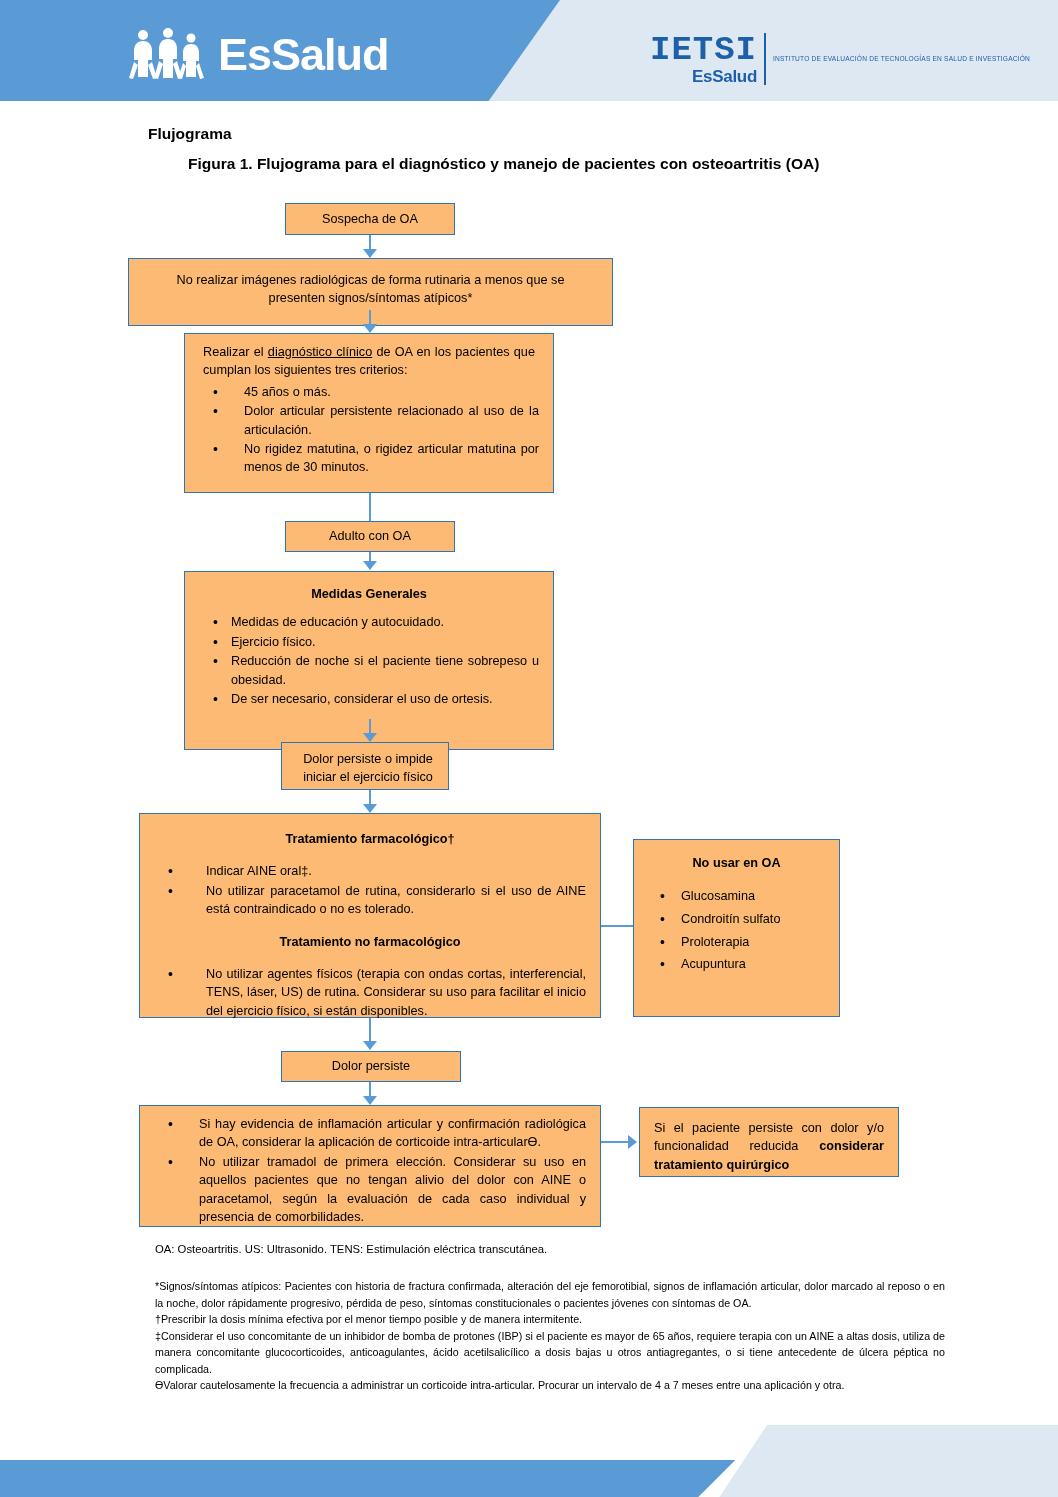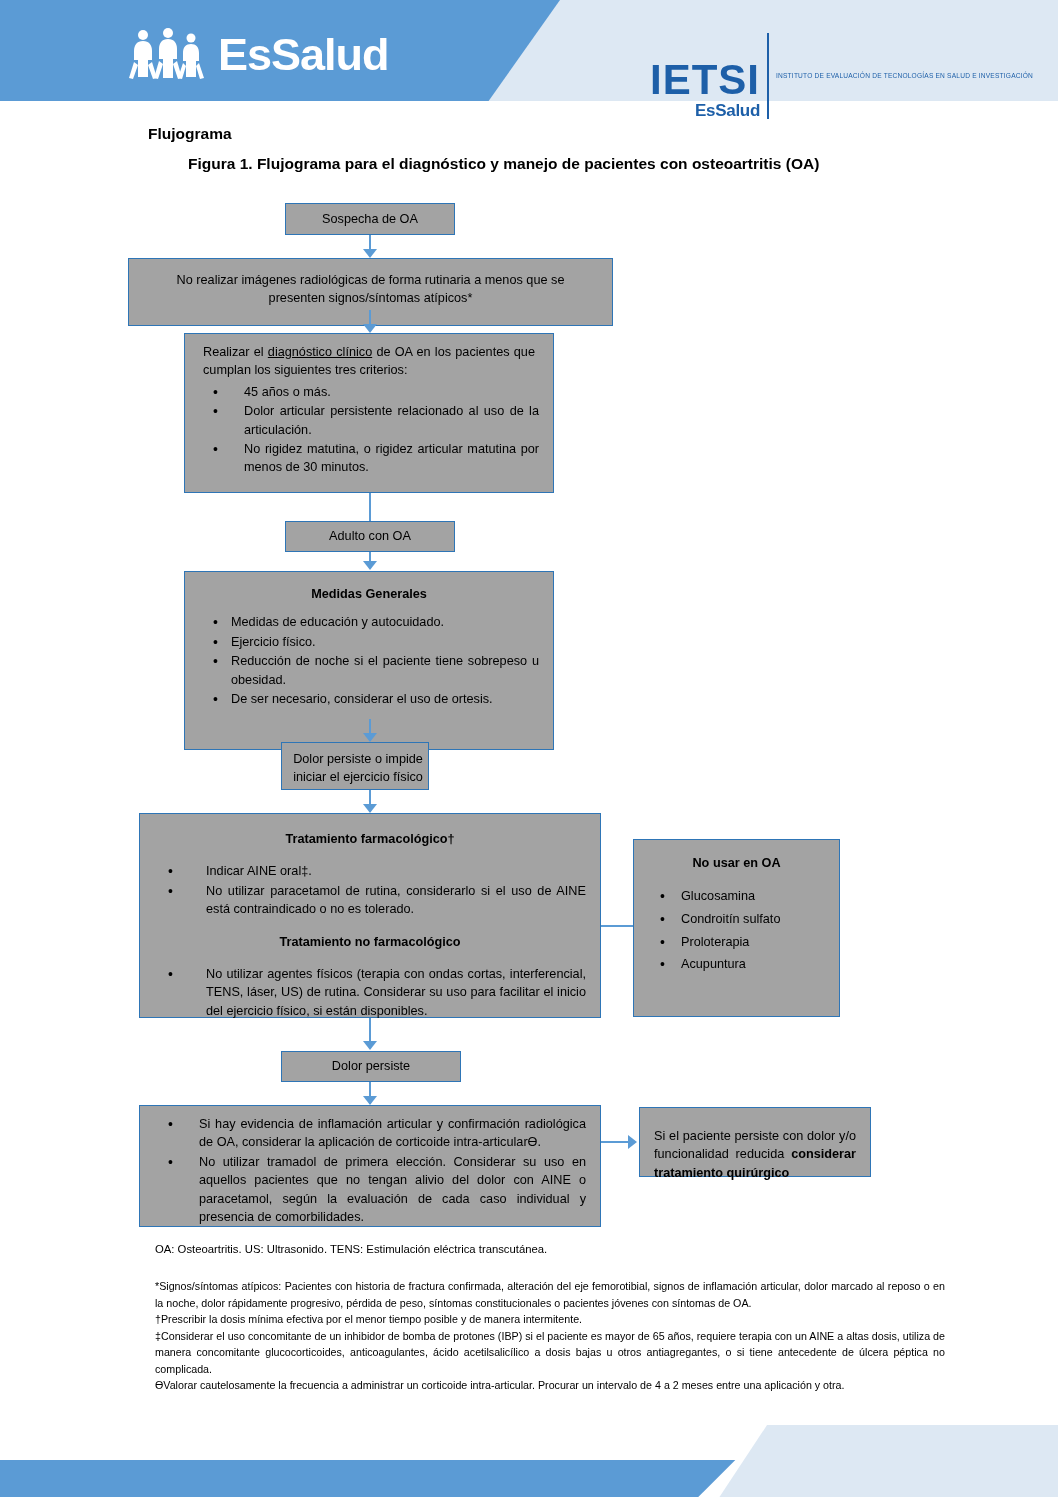--- a/index.html
+++ b/index.html
@@ -65,25 +65,24 @@
     display: flex;
     align-items: center;
     color: #1d5fa8;
   }
   .ietsi-left {
     text-align: right;
     padding-right: 7px;
     line-height: 1;
   }
   .ietsi-main {
-    font-size: 42px;
+    font-size: 34px;
     font-weight: bold;
     letter-spacing: 1px;
-    font-family: Liberation Sans, sans-serif;
-    margin-top: 26px;
+    font-family: Liberation Mono, monospace;
   }
   .ietsi-sub {
     font-size: 17px;
     font-weight: bold;
     margin-top: 1px;
     letter-spacing: -0.3px;
   }
   .ietsi-divider {
     width: 2px;
     align-self: stretch;
@@ -111,21 +110,21 @@
     left: 188px; top: 52px;
     font-size: 15.5px;
     font-weight: bold;
   }
 
   
   .box {
     position: absolute;
     box-sizing: border-box;
     border: 1.4px solid #2e75b6;
-    background: #a3a3a3;
+    background: #fdba74;
     font-size: 12.7px;
     line-height: 1.45;
   }
   .box.center { text-align: center; }
   .box.pad { padding: 9px 14px 10px 14px; }
   .box-title {
     text-align: center;
     font-weight: bold;
     font-size: 12.7px;
     margin: 4px 0 10px 0;
@@ -296,21 +295,21 @@
     <ul class="blist near">
       <li>Medidas de educación y autocuidado.</li>
       <li>Ejercicio físico.</li>
       <li>Reducción de noche si el paciente tiene sobrepeso u obesidad.</li>
       <li>De ser necesario, considerar el uso de ortesis.</li>
     </ul>
   </div>
   <div class="vline" style="left:369px; top:616px; height:22px;"></div>
   <div class="arrow-down" style="left:363px; top:630px;"></div>
 
-  <div class="box center" style="left:281px; top:639px; width:148px; height:48px; padding:7px 4px 0 10px;">
+  <div class="box center" style="left:281px; top:639px; width:168px; height:48px; padding:7px 4px 0 10px;">
     <span>Dolor persiste o impide iniciar el ejercicio físico</span>
   </div>
   <div class="vline" style="left:369px; top:687px; height:22px;"></div>
   <div class="arrow-down" style="left:363px; top:701px;"></div>
 
   <div class="box" style="left:139px; top:710px; width:462px; height:205px; padding:10px 14px 0 14px;">
     <div class="box-title" style="margin:6px 0 14px 0;">Tratamiento farmacológico†</div>
     <ul class="blist">
       <li style="padding-left:52px;">Indicar AINE oral‡.</li>
       <li style="padding-left:52px;">No utilizar paracetamol de rutina, considerarlo si el uso de AINE está contraindicado o no es tolerado.</li>
@@ -345,28 +344,28 @@
   <div class="box" style="left:139px; top:1002px; width:462px; height:122px; padding:9px 14px 0 14px;">
     <ul class="blist">
       <li style="padding-left:45px;">Si hay evidencia de inflamación articular y confirmación radiológica de OA, considerar la aplicación de corticoide intra-articularƟ.</li>
       <li style="padding-left:45px;">No utilizar tramadol de primera elección. Considerar su uso en aquellos pacientes que no tengan alivio del dolor con AINE o paracetamol, según la evaluación de cada caso individual y presencia de comorbilidades.</li>
     </ul>
   </div>
 
   <div class="hline" style="left:601px; top:1038px; width:31px;"></div>
   <div class="arrow-right" style="left:628px; top:1032px;"></div>
 
-  <div class="box just" style="left:639px; top:1004px; width:232px; height:70px; padding:19px 14px 0 14px;">
+  <div class="box just" style="left:639px; top:1004px; width:260px; height:70px; padding:11px 14px 0 14px;">
     <span>Si el paciente persiste con dolor y/o funcionalidad reducida </span><span class="b">considerar tratamiento quirúrgico</span>
   </div>
 
   <div class="foot-abbrev">OA: Osteoartritis. US: Ultrasonido. TENS: Estimulación eléctrica transcutánea.</div>
   <div class="foot-block">
     <p>*Signos/síntomas atípicos: Pacientes con historia de fractura confirmada, alteración del eje femorotibial, signos de inflamación articular, dolor marcado al reposo o en la noche, dolor rápidamente progresivo, pérdida de peso, síntomas constitucionales o pacientes jóvenes con síntomas de OA.</p>
     <p>†Prescribir la dosis mínima efectiva por el menor tiempo posible y de manera intermitente.</p>
     <p>‡Considerar el uso concomitante de un inhibidor de bomba de protones (IBP) si el paciente es mayor de 65 años, requiere terapia con un AINE a altas dosis, utiliza de manera concomitante glucocorticoides, anticoagulantes, ácido acetilsalicílico a dosis bajas u otros antiagregantes, o si tiene antecedente de úlcera péptica no complicada.</p>
-    <p>ƟValorar cautelosamente la frecuencia a administrar un corticoide intra-articular. Procurar un intervalo de 4 a 2 meses entre una aplicación y otra.</p>
+    <p>ƟValorar cautelosamente la frecuencia a administrar un corticoide intra-articular. Procurar un intervalo de 4 a 7 meses entre una aplicación y otra.</p>
   </div>
 
 </div>
 
 <div class="footer-light"></div>
 <div class="footer-blue"></div>
 
 </body></html>

